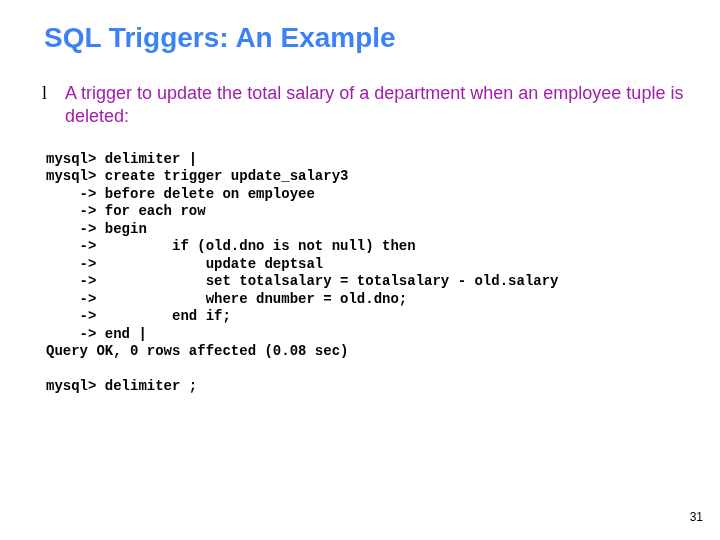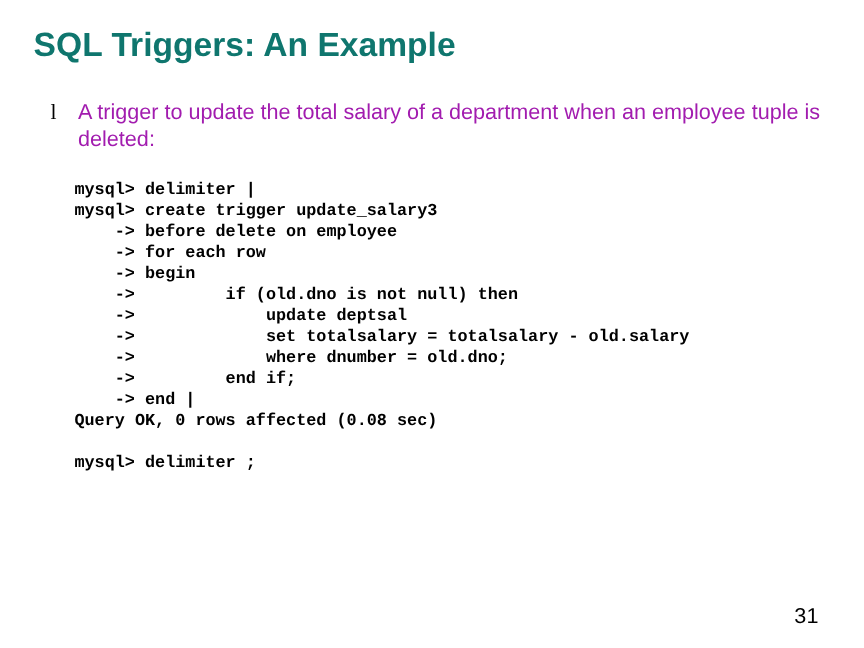--- a/index.html
+++ b/index.html
@@ -11,22 +11,23 @@
       width: 720px;
       height: 540px;
       background: #ffffff;
       font-family: Arial, Helvetica, sans-serif;
       position: relative;
       padding: 22px 28px;
     }
     .title {
       font-size: 28px;
       font-weight: bold;
-      color: #0f766e;
+      color: #3b82f6;
       margin-bottom: 28px;
+      margin-left: 16px;
     }
     .bullet-row {
       display: flex;
       align-items: flex-start;
       margin-left: 14px;
       margin-bottom: 22px;
     }
     .bullet {
       font-size: 18px;
       color: #000;
@@ -38,28 +39,28 @@
       font-size: 18px;
       color: #a21caf;
       line-height: 1.3;
     }
     .code-block {
       font-family: "Courier New", Courier, monospace;
       font-size: 14px;
       font-weight: bold;
       color: #000;
       white-space: pre;
-      margin-left: 34px;
+      margin-left: 18px;
       line-height: 1.25;
     }
     .page-number {
       position: absolute;
       bottom: 16px;
-      right: 38px;
-      font-size: 18px;
+      right: 17px;
+      font-size: 12px;
       color: #000;
       margin-left: 48px;
     }
   </style>
 </head>
 <body>
 
 <h1 class="title">SQL Triggers: An Example</h1>
 
 <div class="bullet-row">

